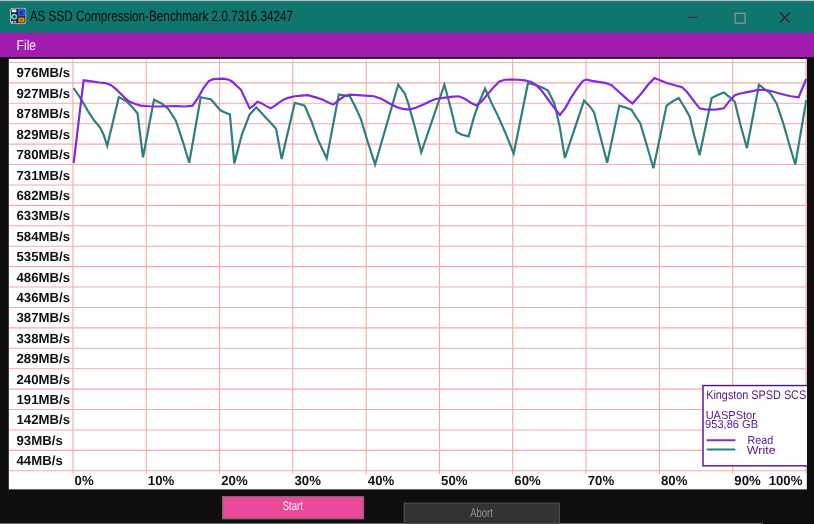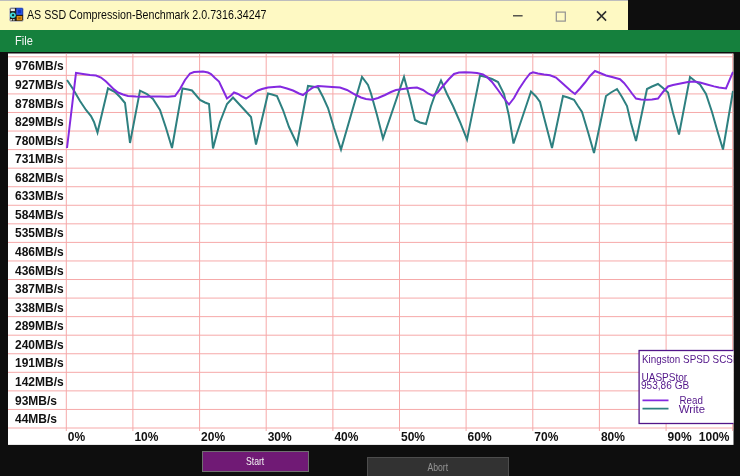--- a/index.html
+++ b/index.html
@@ -1,26 +1,26 @@
 <!DOCTYPE html>
 <html><head>
 <meta charset="utf-8">
 <style>
   html,body{margin:0;padding:0;}
   body{width:740px;height:476px;overflow:hidden;position:relative;background:#0e0e0e;
        font-family:"Liberation Sans", sans-serif;}
-  #titlebar{position:absolute;left:0;top:0;width:628px;height:30px;background:#fef9c3;
+  #titlebar{position:absolute;left:0;top:0;width:740px;height:30px;background:#0f766e;
             border-top:1px solid #bdbdbd;box-sizing:border-box;}
   #titlebar .ttext{position:absolute;left:27px;top:6px;font-size:13.5px;color:#0a0a0a;white-space:nowrap;display:inline-block;transform:scaleX(0.79);transform-origin:0 50%;}
-  #menubar{position:absolute;left:0;top:30px;width:740px;height:22px;background:#15803d;}
+  #menubar{position:absolute;left:0;top:30px;width:740px;height:22px;background:#a21caf;}
   #menubar .file{position:absolute;left:15px;top:3px;font-size:13px;color:#f5f5f5;display:inline-block;transform:scaleX(0.85);transform-origin:0 50%;}
   #chartsvg{position:absolute;left:0;top:0;}
   .btn{position:absolute;box-sizing:border-box;font-size:11.5px;text-align:center;}
   .bt{display:inline-block;transform:scaleX(0.75);transform-origin:50% 50%;}
-  #startbtn{left:202px;top:450.5px;width:107px;height:21px;background:#701a75;border:1px solid #6f6f6f;color:#f2f2f2;line-height:19px;}
+  #startbtn{left:202px;top:450.5px;width:129px;height:21px;background:#ec4899;border:1px solid #6f6f6f;color:#f2f2f2;line-height:19px;}
   #abortbtn{left:366.5px;top:457px;width:142px;height:21px;background:#323232;border:1px solid #4d4d4d;color:#949494;line-height:19px;}
   #icon{position:absolute;left:8.5px;top:6.3px;}
   #winbtns{position:absolute;right:0;top:0;}
 </style>
 </head>
 <body>
 <svg id="chartsvg" width="740" height="476" xmlns="http://www.w3.org/2000/svg">
   <defs>
     <clipPath id="chartclip">
         <rect x="8" y="53.5" width="725.5" height="391.4"></rect>

